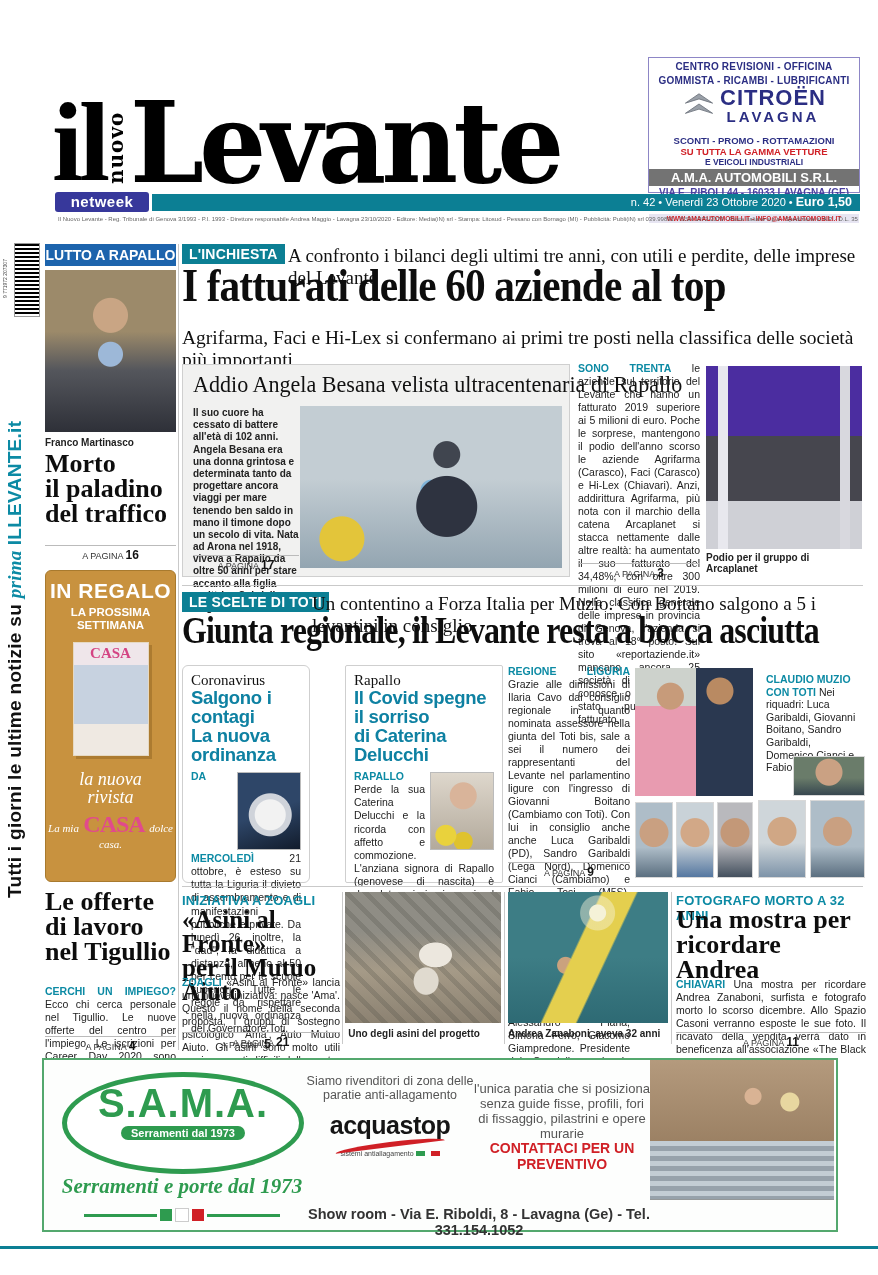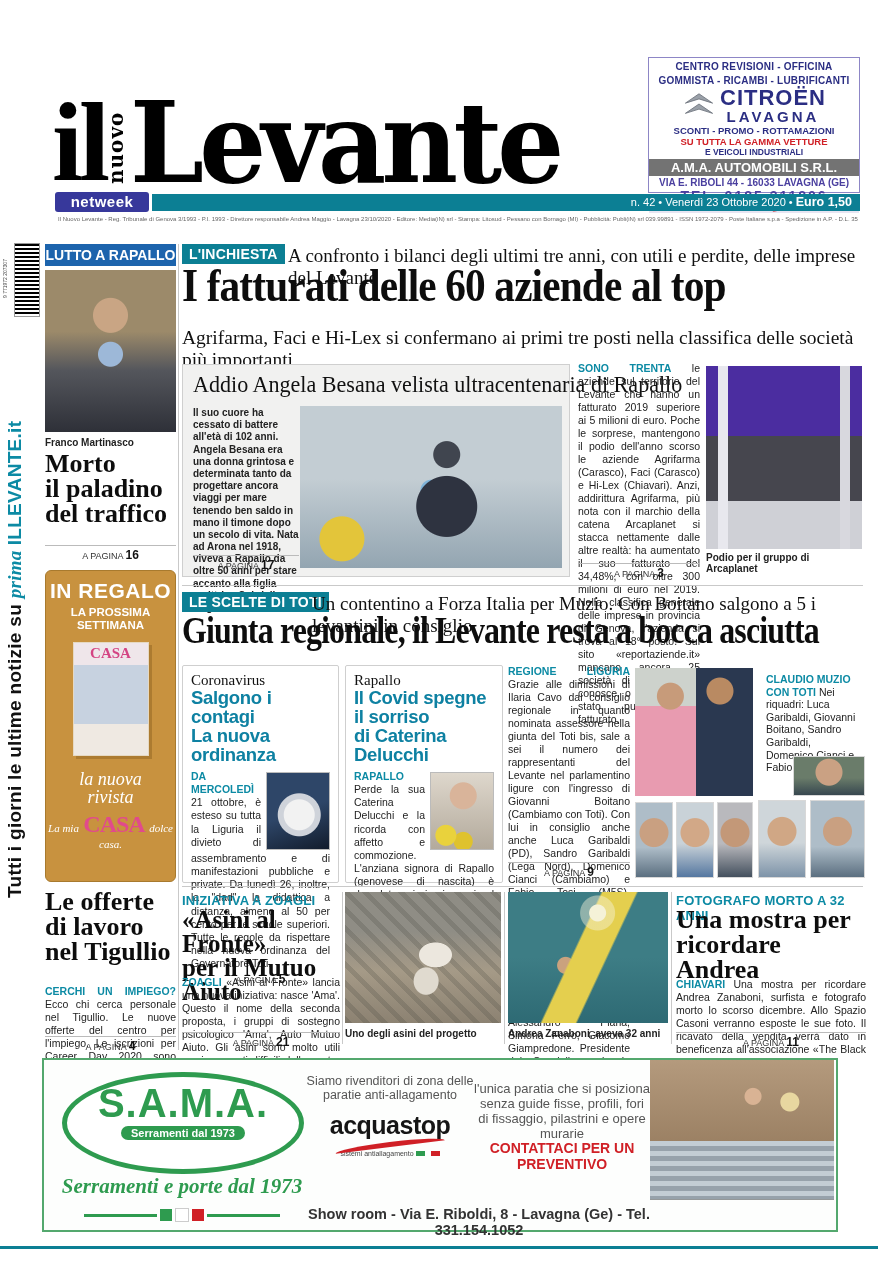--- a/index.html
+++ b/index.html
@@ -39,21 +39,21 @@
   .issuebar{left:152px;top:194px;width:708px;height:17px;background:#0c7f94;color:#fff;font-size:11px;line-height:17px;text-align:right;padding-right:8px;box-sizing:border-box;}
   .issuebar b{font-size:12.5px;}
   .legal{left:58px;top:216px;width:800px;font-size:6px;color:#666;white-space:nowrap;overflow:hidden;}
 
   
   .ad-cit{left:648px;top:57px;width:212px;height:136px;border:1px solid #8d86c6;background:#fff;text-align:center;box-sizing:border-box;font-weight:bold;}
   .ad-cit .l1{font-size:10px;color:#2b2e83;margin-top:3px;letter-spacing:.2px;}
   .ad-cit .brandrow{display:flex;align-items:center;justify-content:center;gap:4px;margin-top:2px;}
   .ad-cit .brand{font-size:22px;color:#2b2e83;letter-spacing:1px;line-height:.9;text-align:left;}
   .ad-cit .place{font-size:15px;color:#2b2e83;letter-spacing:3px;}
-  .ad-cit .p1{font-size:9.5px;color:#2b2e83;margin-top:0;}
+  .ad-cit .p1{font-size:9.5px;color:#2b2e83;margin-top:10px;}
   .ad-cit .p2{font-size:9.5px;color:#d02026;}
   .ad-cit .p3{font-size:8.5px;color:#2b2e83;}
   .ad-cit .bar{background:#737373;color:#fff;font-size:13px;margin-top:2px;padding:1px 0;}
   .ad-cit .addr{font-size:10px;color:#4a3f9f;margin-top:1px;}
   .ad-cit .tel{font-size:14px;color:#4a3f9f;letter-spacing:2px;}
   .ad-cit .web{font-size:6.5px;color:#d02026;background:#4a3f9f22;padding:1px 0;}
 
   
   .lutto-label{left:45px;top:244px;width:131px;background:#1d64ad;color:#fff;font-weight:bold;font-size:14px;text-align:center;padding:3px 0;box-sizing:border-box;}
   .ph{position:absolute;background-color:#999;background-repeat:no-repeat;}
@@ -107,21 +107,21 @@
       linear-gradient(180deg,#4b2da0 0 38%,#46464e 38% 74%,#cfd0d6 74% 100%);}
   .arca-cap{left:706px;top:552px;width:156px;}
 
   
   .sep585{left:182px;top:585px;width:681px;}
   .sce-label{left:182px;top:592px;}
   .sce-kick{left:312px;top:593px;width:553px;}
   .sce-head{left:182px;top:612px;width:690px;font-size:38px;}
 
   
-  .col1{left:182px;top:665px;width:157px;height:218px;}
+  .col1{left:182px;top:665px;width:128px;height:218px;border-radius:6px;}
   .col2{left:345px;top:665px;width:158px;height:218px;}
   .colk{font-family:"Liberation Serif",serif;font-size:15px;color:#111;}
   .inset{float:right;margin:2px 0 2px 5px;border:1px solid #bbb;}
   .ph-mask{width:62px;height:76px;background-image:radial-gradient(circle at 52% 55%,#f2f2f2 0 15px,#cfd3da 16px 21px,rgba(0,0,0,0) 22px),linear-gradient(160deg,#2e4668 0 50%,#121c2c 100%);}
   .ph-delucchi{width:62px;height:76px;background-image:radial-gradient(circle at 52% 30%,#d9b49a 0 13px,rgba(0,0,0,0) 14px),radial-gradient(circle at 24% 82%,#e9d23c 0 10px,rgba(0,0,0,0) 11px),radial-gradient(circle at 52% 90%,#dfc22e 0 9px,rgba(0,0,0,0) 10px),linear-gradient(180deg,#ded7cc,#b3aa9c);}
   .col3-text{left:508px;top:665px;width:122px;}
   .col3-pag{left:508px;top:862px;width:122px;}
   .ph-boitano{left:635px;top:668px;width:118px;height:128px;
     background-image:radial-gradient(circle at 30% 22%,#c79b7a 0 13px,rgba(0,0,0,0) 14px),
       radial-gradient(circle at 72% 18%,#b98a62 0 13px,rgba(0,0,0,0) 14px),
@@ -140,21 +140,21 @@
   .sep886{left:182px;top:886px;width:681px;}
   .zoa-label{left:182px;top:893px;}
   .zoa-head{left:182px;top:908px;width:158px;font-size:25px;}
   .zoa-body{left:182px;top:976px;width:158px;}
   .zoa-pag{left:182px;top:1032px;width:158px;}
   .ph-donkey{left:345px;top:892px;width:156px;height:131px;
     background-image:radial-gradient(ellipse at 58% 48%,#ece7de 0 16px,rgba(0,0,0,0) 17px),
       radial-gradient(ellipse at 52% 68%,#e0dacf 0 12px,rgba(0,0,0,0) 13px),
       repeating-linear-gradient(45deg,rgba(70,70,62,.22) 0 5px,rgba(0,0,0,0) 5px 13px),
       linear-gradient(180deg,#8f8d85 0 30%,#a59a87 60%,#8c8272 100%);}
-  .donkey-cap{left:345px;top:1028px;width:156px;}
+  .donkey-cap{left:336px;top:1028px;width:156px;text-align:center;}
   .ph-surf{left:508px;top:892px;width:160px;height:131px;
     background-image:radial-gradient(circle at 56% 16%,#f5f2d8 0 8px,rgba(245,242,216,.45) 9px 17px,rgba(0,0,0,0) 18px),
       linear-gradient(115deg,rgba(0,0,0,0) 0 42%,#e4cf4e 43% 58%,rgba(0,0,0,0) 59%),
       radial-gradient(circle at 36% 56%,#caa27e 0 8px,rgba(0,0,0,0) 9px),
       linear-gradient(180deg,#3d7d85 0 50%,#2e6a74 100%);}
   .surf-cap{left:508px;top:1028px;width:160px;}
   .mos-label{left:676px;top:893px;}
   .mos-head{left:676px;top:908px;width:190px;font-size:26px;}
   .mos-body{left:676px;top:978px;width:190px;}
   .mos-pag{left:676px;top:1032px;width:190px;}

